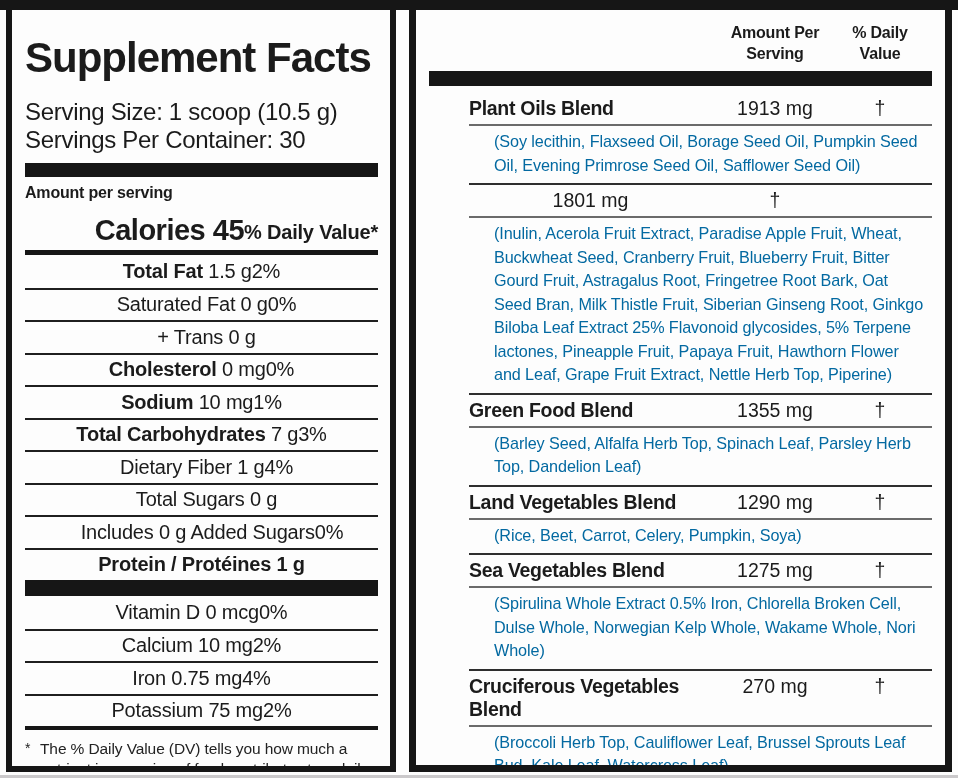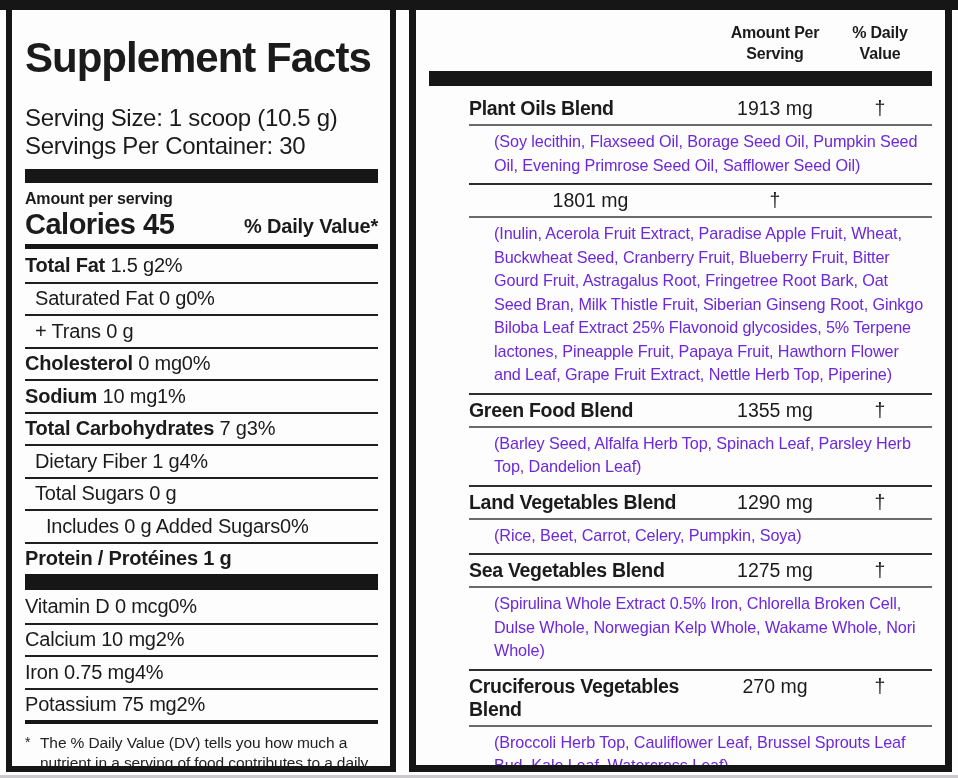--- a/index.html
+++ b/index.html
@@ -45,46 +45,46 @@
     font-weight: bold;
     letter-spacing: -1px;
     line-height: 48px;
     margin-top: 12px;
   }
   .serving-line {
     font-size: 24px;
     line-height: 28px;
     letter-spacing: -0.3px;
   }
-  .serving-line.first { margin-top: 22px; }
+  .serving-line.first { margin-top: 16px; }
   .bar {
     background: #161616;
     height: 14px;
     margin-top: 9px;
   }
   .aps-label {
     font-size: 16px;
     font-weight: bold;
     margin-top: 7px;
     letter-spacing: -0.2px;
   }
   .calories-row {
     display: flex;
-    justify-content: space-between;
+    justify-content: flex-end;
     align-items: flex-end;
-    margin-top: 0px;
+    margin-top: 12px;
   }
   .calories-main { font-size: 29px; font-weight: bold; letter-spacing: -0.5px; line-height: 32px; }
   .dv-star      { font-size: 20px; font-weight: bold; letter-spacing: -0.2px; padding-bottom: 2px; }
   .thick-line   { height: 5px; background: #161616; margin-top: 4px; }
   .med-line     { height: 4px; background: #161616; }
 
   .lrow {
     display: flex;
-    justify-content: flex-start;
+    justify-content: center;
     align-items: center;
     height: 32.5px;
     font-size: 20px;
     letter-spacing: -0.2px;
   }
   .rows-group .lrow + .lrow { border-top: 2px solid #1f1f1f; }
   .lrow .nm b { font-weight: bold; }
   .lrow.ind1 .nm { padding-left: 10px; }
   .lrow.ind2 .nm { padding-left: 21px; }
   .bar2 { background: #161616; height: 16px; }
@@ -120,21 +120,21 @@
   .blend-row { padding: 4px 10px 4px 0; }
   .blend-row { border-bottom: 2px solid #6b6b6b; }
   .blend-name   { font-size: 19.5px; font-weight: bold; letter-spacing: -0.3px; }
   .blend-amount { font-size: 19.5px; text-align: center; }
   .blend-dagger { font-size: 19.5px; text-align: center; }
   .blend-ing {
     padding: 4px 6px 6px 25px;
     font-size: 16.2px;
     line-height: 23.5px;
     letter-spacing: -0.1px;
-    color: #6d28d9;
+    color: #0369a1;
   }
   .blends-wrap { margin-top: 6px; margin-left: 40px; }
   .blend:first-child .blend-row { padding-top: 5px; }
 </style>
 </head>
 <body>
 
 <div class="stage">
   <div class="top-strip"></div>
 

